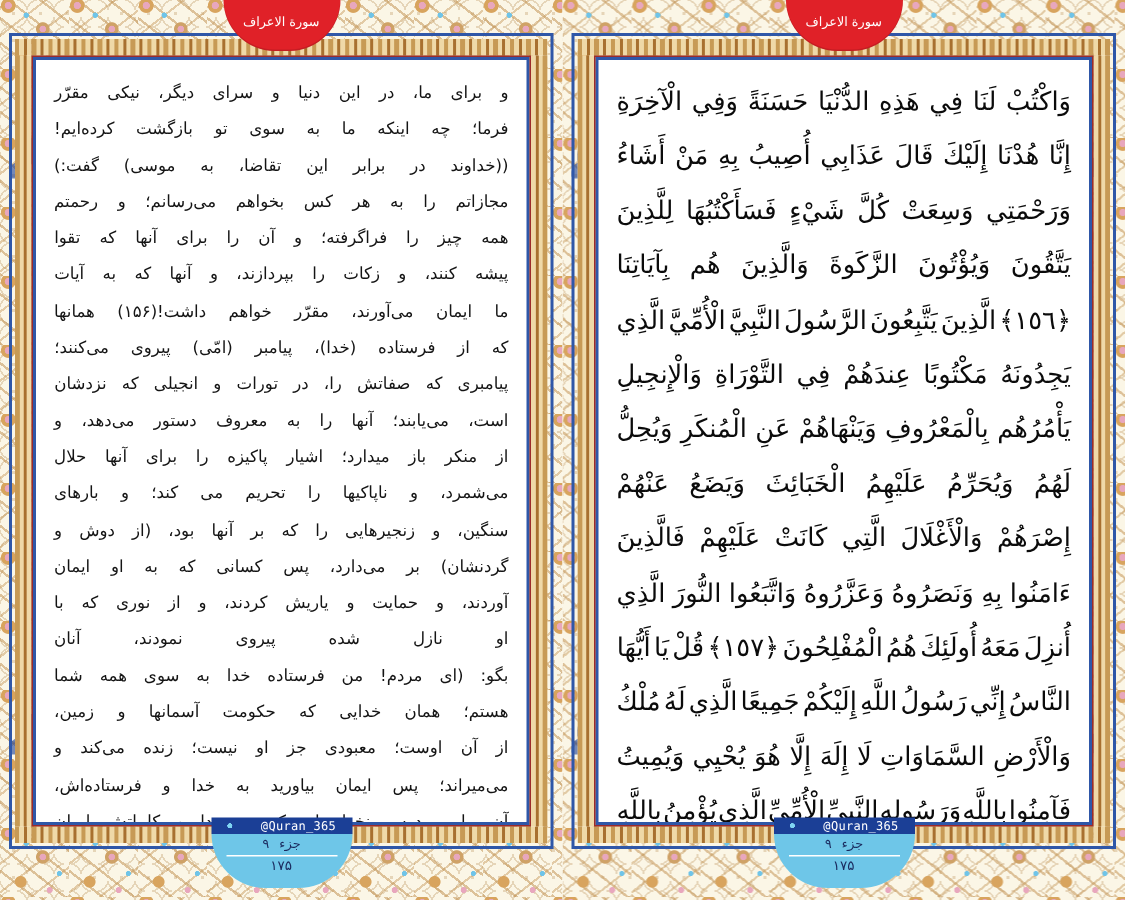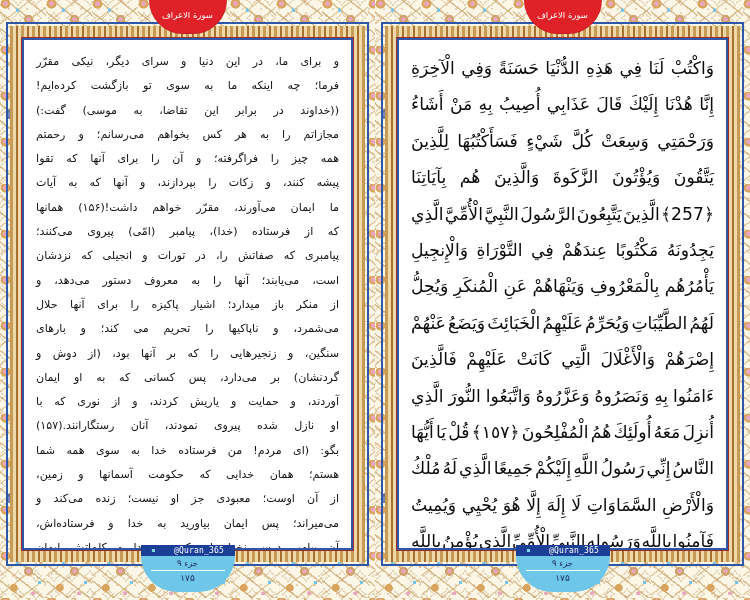--- a/index.html
+++ b/index.html
@@ -129,21 +129,21 @@
     background:
       radial-gradient(circle at 25% 50%, #7fd4f2 0 1.6px, rgba(0,0,0,0) 1.8px),
       radial-gradient(circle at 75% 50%, #1b3f96 0 1.6px, rgba(0,0,0,0) 1.8px);
   }
   .dome{
     background:#6ec6e8;border-radius:0 0 47px 47px;
     padding-bottom:7px;color:#1a2a5e;
   }
   .dome .juz{
     font-size:8.5px;line-height:13px;direction:rtl;
-    border-bottom:1px solid #ffffff;margin:0 10px;padding-top:1px;
+    border-bottom:1px solid #ffffff;margin:0 10px;padding-top:1px;font-family:Liberation Mono, monospace;
   }
   .dome .pg{font-size:9px;line-height:13px;padding-top:1px;}
 </style>
 </head>
 <body>
 
 <div class="spread">
 
   <div class="page">
     <div class="illum">
@@ -351,21 +351,20 @@
             <span>که</span>
             <span>با</span>
           </div>
           <div class="fa-line">
             <span>او</span>
             <span>نازل</span>
             <span>شده</span>
             <span>پیروی</span>
             <span>نمودند،</span>
             <span>آنان</span>
-            <span>رستگارانند.(۱۵۷)</span>
           </div>
           <div class="fa-line">
             <span>بگو:</span>
             <span>(ای</span>
             <span>مردم!</span>
             <span>من</span>
             <span>فرستاده</span>
             <span>خدا</span>
             <span>به</span>
             <span>سوی</span>
@@ -495,21 +494,21 @@
           </div>
           <div class="ar-line">
             <span>يَتَّقُونَ</span>
             <span>وَيُؤْتُونَ</span>
             <span>الزَّكَوةَ</span>
             <span>وَالَّذِينَ</span>
             <span>هُم</span>
             <span>بِآيَاتِنَا</span>
           </div>
           <div class="ar-line">
-            <span>﴿257﴾</span>
+            <span>﴿١٥٦﴾</span>
             <span>الَّذِينَ</span>
             <span>يَتَّبِعُونَ</span>
             <span>الرَّسُولَ</span>
             <span>النَّبِيَّ</span>
             <span>الْأُمِّيَّ</span>
             <span>الَّذِي</span>
           </div>
           <div class="ar-line">
             <span>يَجِدُونَهُ</span>
             <span>مَكْتُوبًا</span>
@@ -521,21 +520,20 @@
           <div class="ar-line">
             <span>يَأْمُرُهُم</span>
             <span>بِالْمَعْرُوفِ</span>
             <span>وَيَنْهَاهُمْ</span>
             <span>عَنِ</span>
             <span>الْمُنكَرِ</span>
             <span>وَيُحِلُّ</span>
           </div>
           <div class="ar-line">
             <span>لَهُمُ</span>
-            <span>الطَّيِّبَاتِ</span>
             <span>وَيُحَرِّمُ</span>
             <span>عَلَيْهِمُ</span>
             <span>الْخَبَائِثَ</span>
             <span>وَيَضَعُ</span>
             <span>عَنْهُمْ</span>
           </div>
           <div class="ar-line">
             <span>إِصْرَهُمْ</span>
             <span>وَالْأَغْلَالَ</span>
             <span>الَّتِي</span>

